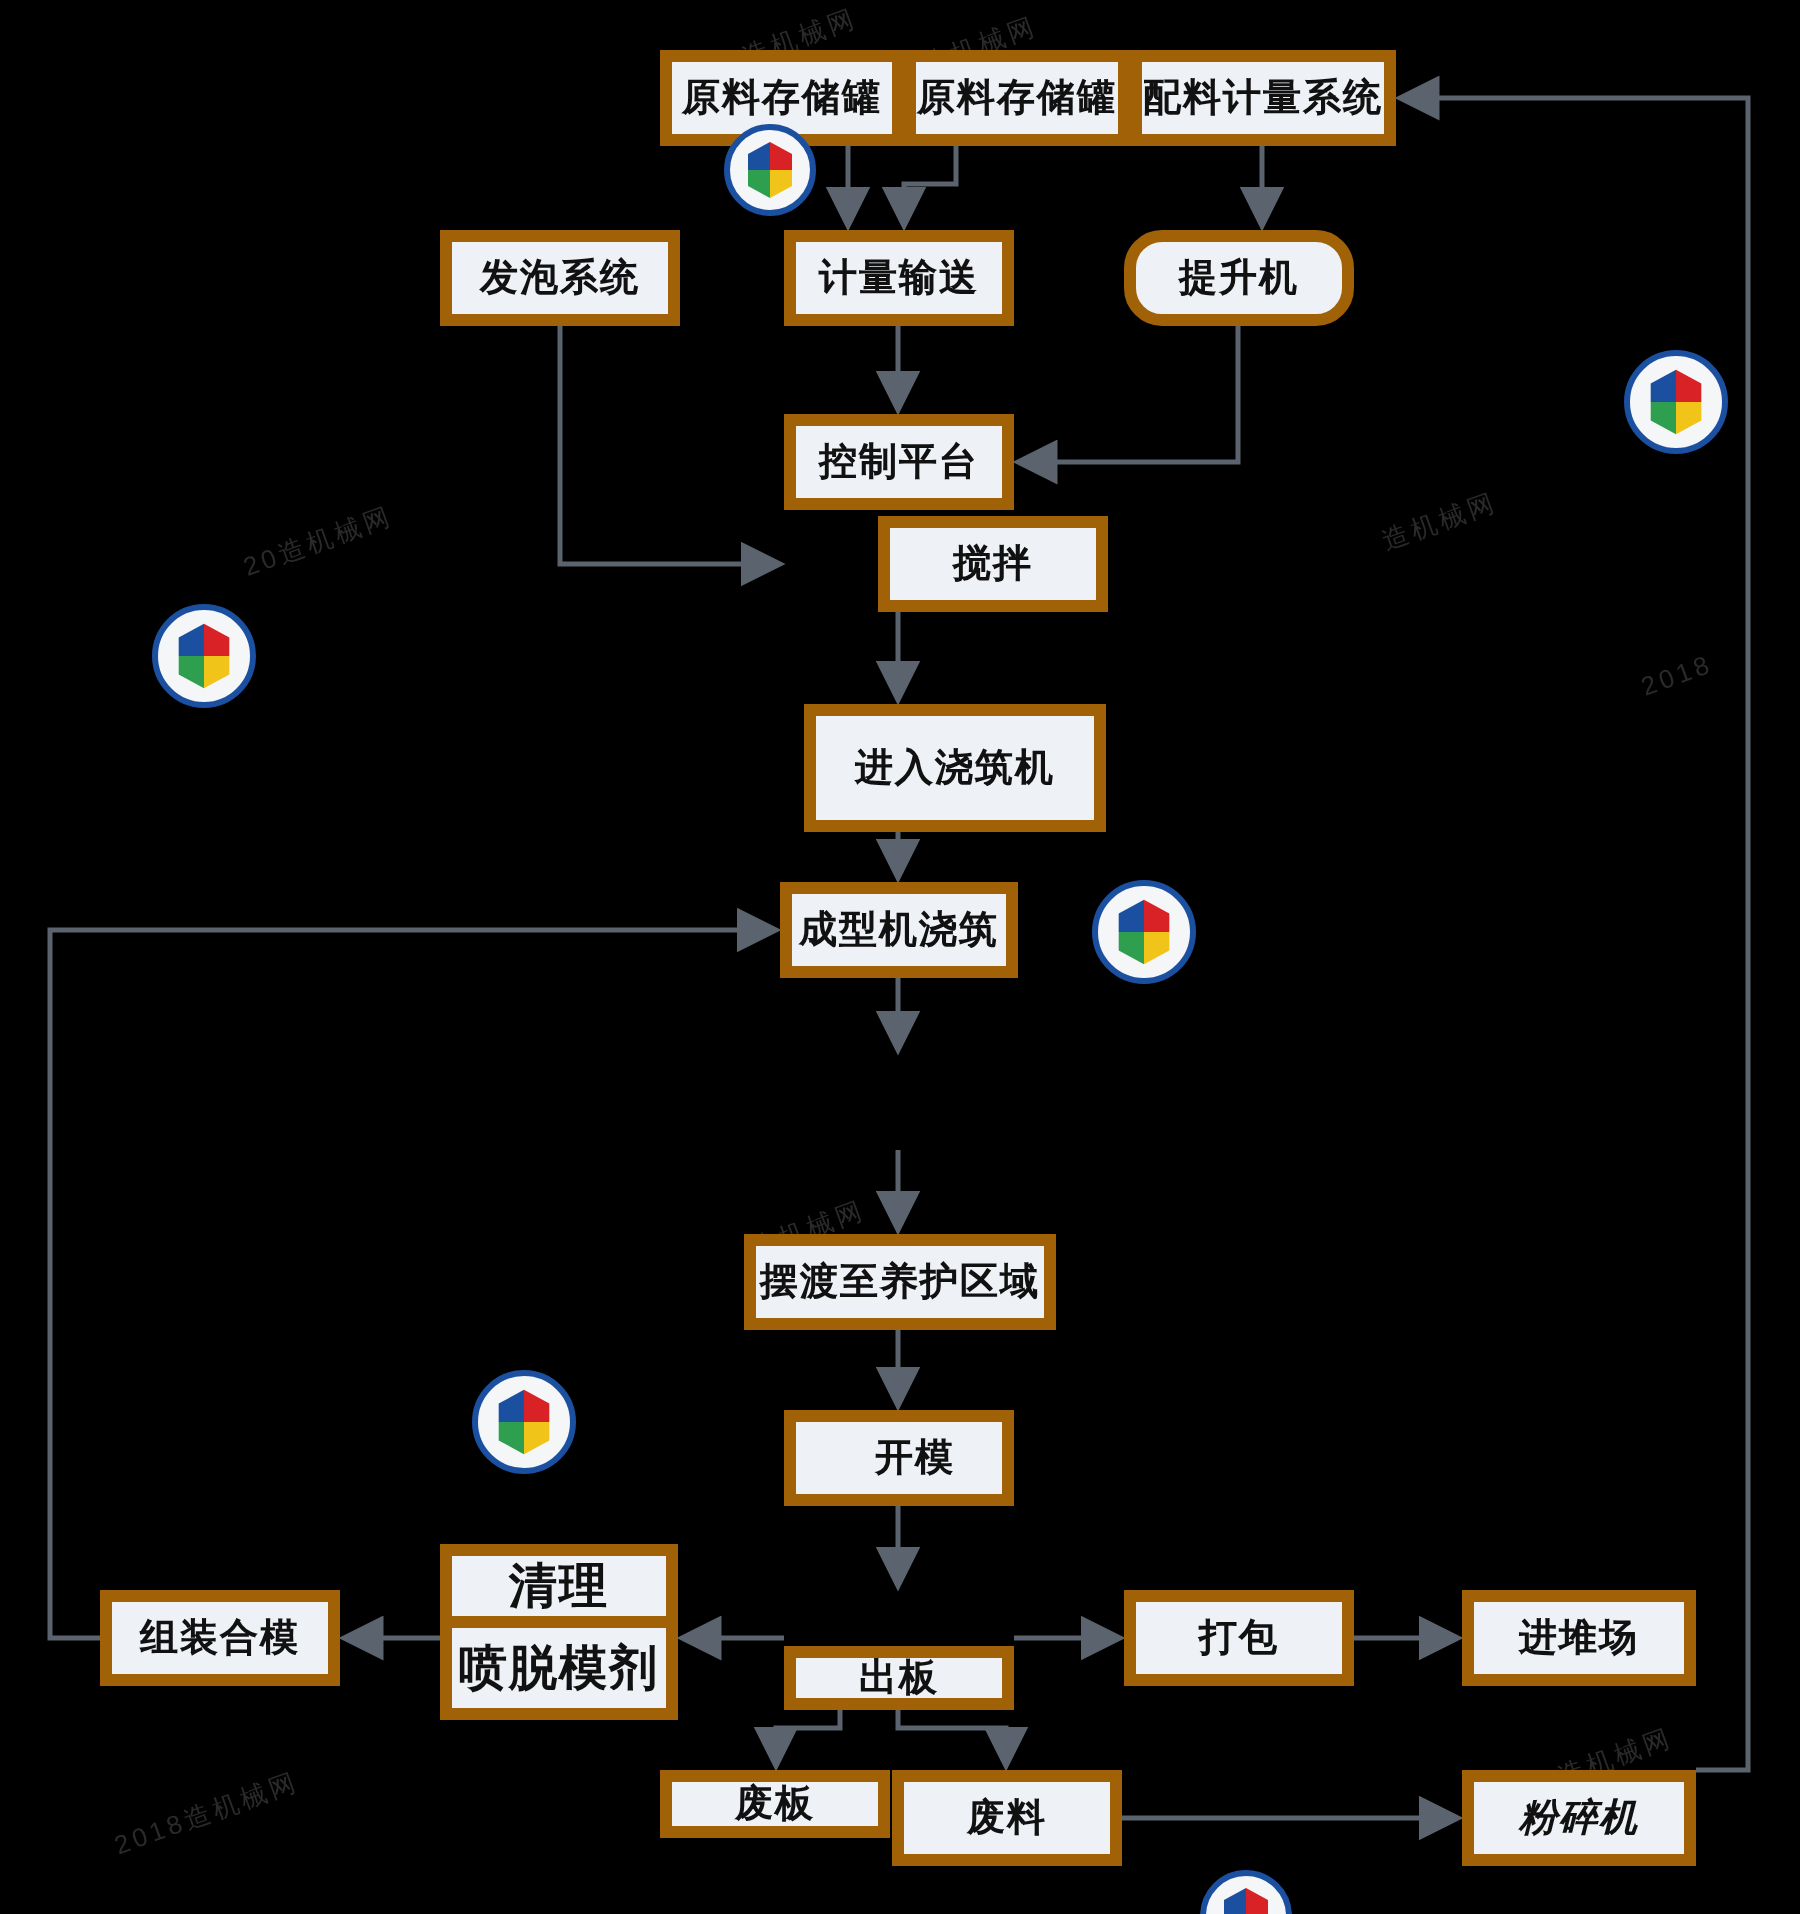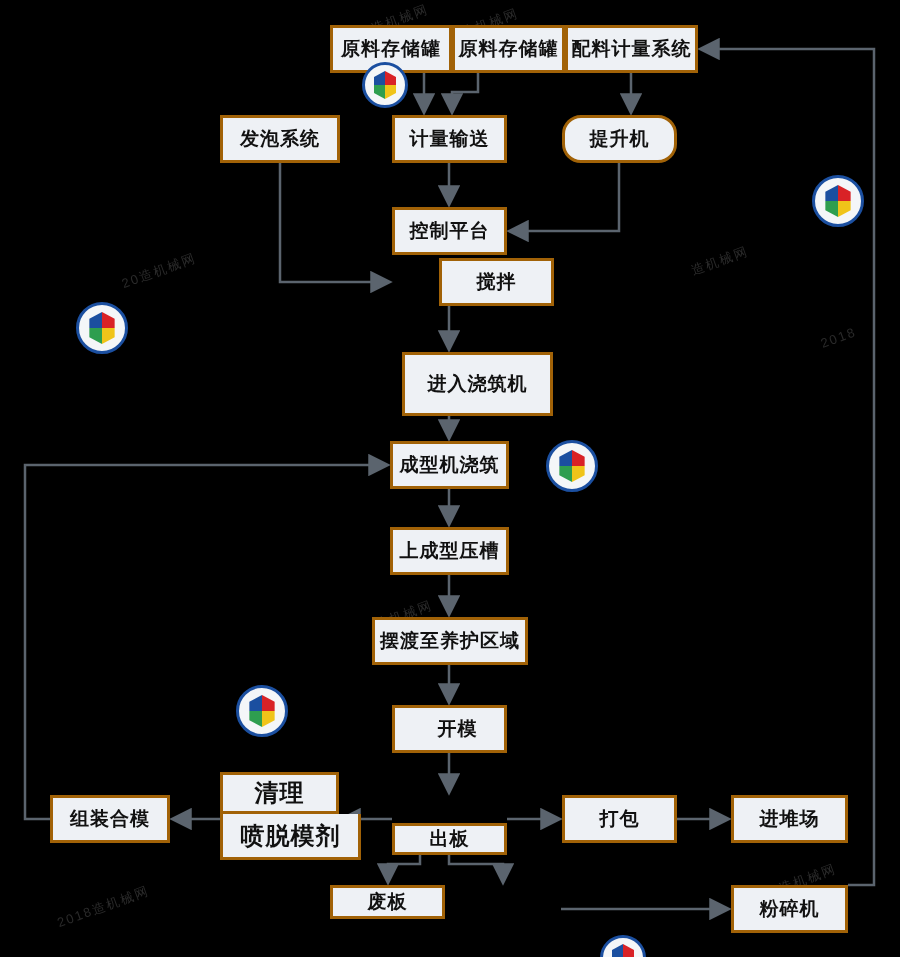--- a/index.html
+++ b/index.html
@@ -2,21 +2,21 @@
 <html><head>
 <meta charset="utf-8">
 <style>
   html,body{margin:0;padding:0;background:#000;}
   body{width:900px;height:957px;overflow:hidden;font-family:"Liberation Sans","DejaVu Sans",sans-serif;}
   #stage{position:relative;width:900px;height:957px;background:#000;}
   svg.wires{position:absolute;left:0;top:0;width:900px;height:957px;pointer-events:none;}
   .node{
     position:absolute;
     background:#eef1f5;
-    border:3px solid #a16207;
+    border:6px solid #a16207;
     color:#111;
     font-size:19px;
     font-weight:bold;
     display:flex;
     align-items:center;
     justify-content:center;
     box-sizing:border-box;
     letter-spacing:1px;
     white-space:nowrap;
   }
@@ -99,34 +99,34 @@
 
   <div class="node" style="left:220px;top:115px;width:120px;height:48px;">发泡系统</div>
   <div class="node" style="left:392px;top:115px;width:115px;height:48px;">计量输送</div>
   <div class="node" style="left:562px;top:115px;width:115px;height:48px;border-radius:19px;">提升机</div>
 
   <div class="node" style="left:392px;top:207px;width:115px;height:48px;">控制平台</div>
   <div class="node" style="left:392px;top:258px;width:115px;height:48px;margin-left:47px;">搅拌</div>
 
   <div class="node" style="left:374px;top:352px;width:151px;height:64px;margin-left:28px;">进入浇筑机</div>
   <div class="node" style="left:390px;top:441px;width:119px;height:48px;">成型机浇筑</div>
-  <div class="node" style="left:390px;top:527px;width:119px;height:48px;">上成型压槽</div>
   <div class="node" style="left:372px;top:617px;width:156px;height:48px;">摆渡至养护区域</div>
   <div class="node" style="left:392px;top:705px;width:115px;height:48px;padding-left:16px;">开模</div>
 
   <div class="node small" style="left:220px;top:772px;width:119px;height:42px;">清理</div>
-  <div class="node small" style="left:220px;top:814px;width:141px;height:46px;border-top:none;">喷脱模剂</div>
+  <div class="node small" style="left:220px;top:814px;width:119px;height:46px;border-top:none;">喷脱模剂</div>
 
   <div class="node" style="left:50px;top:795px;width:120px;height:48px;">组装合模</div>
   <div class="node" style="left:392px;top:823px;width:115px;height:32px;">出板</div>
   <div class="node" style="left:562px;top:795px;width:115px;height:48px;">打包</div>
   <div class="node" style="left:731px;top:795px;width:117px;height:48px;">进堆场</div>
 
   <div class="node" style="left:330px;top:885px;width:115px;height:34px;">废板</div>
-  <div class="node" style="left:731px;top:885px;width:117px;height:48px;">粉碎机</div>
+  <div class="node" style="left:446px;top:885px;width:115px;height:48px;">废料</div>
+  <div class="node" style="left:731px;top:885px;width:117px;height:48px;font-style:italic;">粉碎机</div>
 
   <div class="logo" style="left:362px;top:62px;width:46px;height:46px;">
     <svg viewBox="0 0 40 40">
         <g>
           <path d="M20 6 L31 12 L31 20 L20 20 Z" fill="#d92226"></path>
           <path d="M9 12 L20 6 L20 20 L9 20 Z" fill="#1b4fa0"></path>
           <path d="M9 20 L20 20 L20 34 L9 28 Z" fill="#2e9e4f"></path>
           <path d="M20 20 L31 20 L31 28 L20 34 Z" fill="#f0c419"></path>
         </g>
       </svg>

